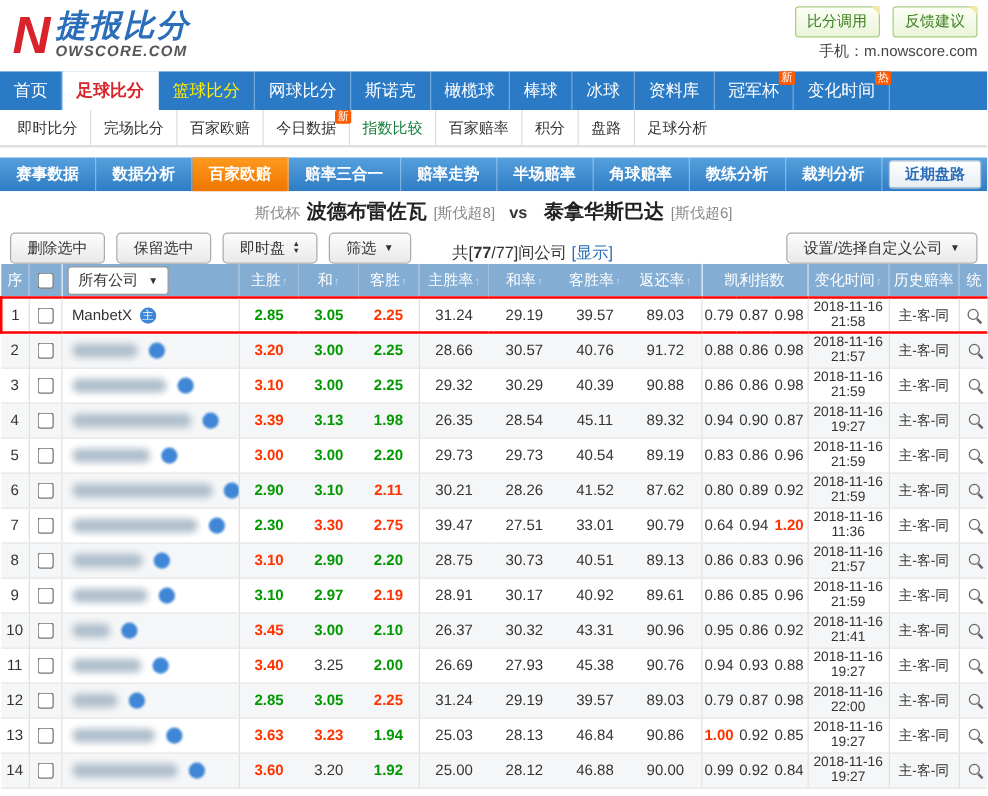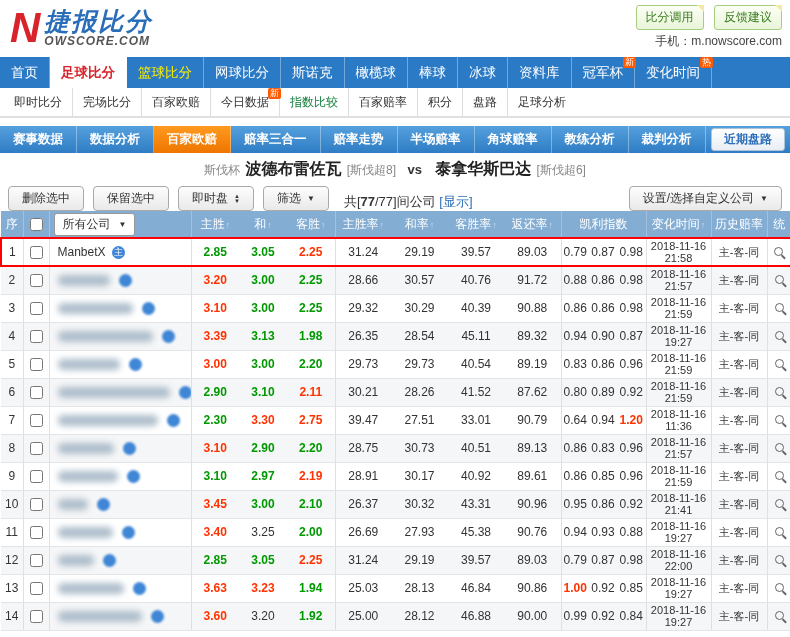--- a/index.html
+++ b/index.html
@@ -46,21 +46,21 @@
   
   .matchbar { height:30px; text-align:center; padding-top:6px; background:#fff; font-size:12px; color:#888;}
   .matchbar .team { font-size:16px; font-weight:bold; color:#222; margin:0 2px;}
   .matchbar .vs { font-size:13px; font-weight:bold; color:#333; margin:0 8px;}
 
   
   .controls { height:28px; display:flex; align-items:flex-end; padding:0 8px; gap:9px; background:#fff;}
   .gray-btn { background:linear-gradient(#fdfdfd,#e9e9e9); border:1px solid #aaa; border-radius:4px; padding:3px 13px; font-size:12px; color:#333; cursor:pointer; display:inline-flex; align-items:center; gap:6px;}
   .updown { display:inline-flex; flex-direction:column; font-size:6px; line-height:5px; color:#333;}
   .dd-caret { font-size:8px; color:#333; }
-  .count-text { font-size:13px; color:#333; margin-left:6px;}
+  .count-text { font-size:13px; color:#333; margin-left:24px;}
   .count-text b { font-weight:bold; }
   .link { color:#2a6db8; cursor:pointer; }
   .ctrl-right { margin-left:auto; }
 
   
   table { border-collapse:collapse; width:790px; table-layout:fixed; }
   thead th { background:#84add4; color:#fff; font-weight:normal; font-size:12px; height:27px; white-space:nowrap; overflow:hidden;}
   thead th.gb { border-left:1px solid #a4c0de; }
   .arr { color:#c9dcf0; font-size:9px; margin-left:1px; }
   .allco-btn { background:#fff; border:1px solid #999; border-radius:3px; padding:2px 8px; color:#333; font-size:12px; cursor:pointer; display:inline-flex; align-items:center; gap:8px;}

